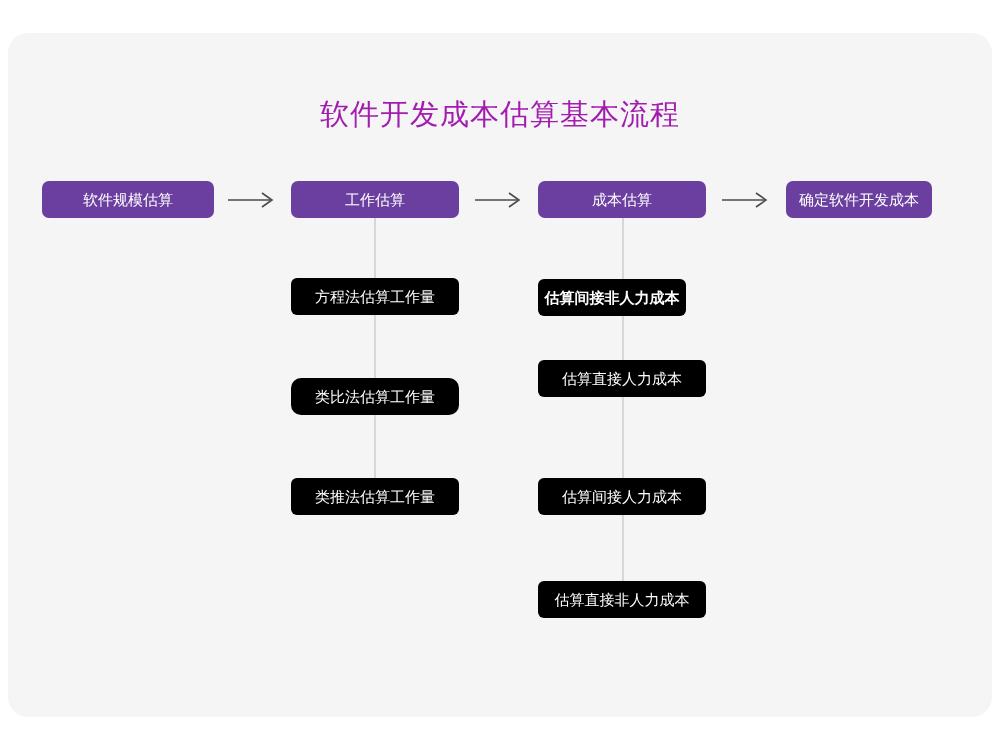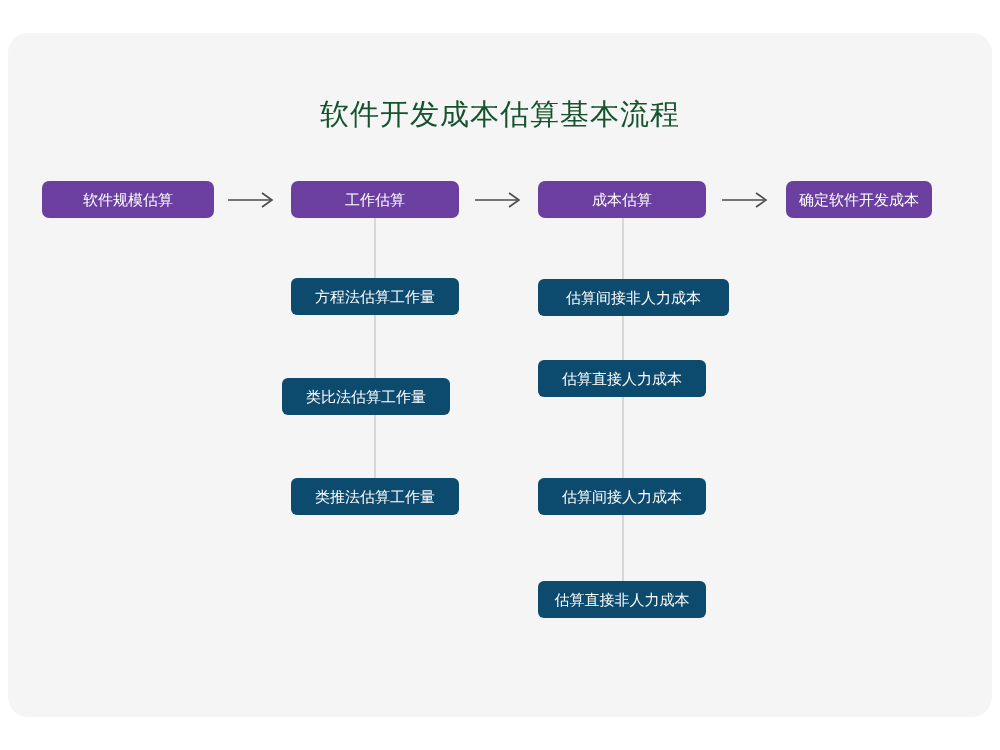--- a/index.html
+++ b/index.html
@@ -29,21 +29,21 @@
     border-radius: 20px;
   }
 
   #title {
     position: absolute;
     left: 0;
     top: 93px;
     width: 1000px;
     text-align: center;
     font-size: 29px;
-    color: #14532d;
+    color: #a21caf;
     letter-spacing: 1px;
     line-height: 42px;
     white-space: nowrap;
   }
 
   .node {
     position: absolute;
     display: flex;
     align-items: center;
     justify-content: center;
@@ -54,21 +54,21 @@
     color: #ffffff;
     white-space: nowrap;
     height: 37px;
   }
 
   .node.primary {
     background: #6b3fa0;
   }
 
   .node.sub {
-    background: #0c4a6e;
+    background: #000000;
     border-radius: 6px;
     text-align: center;
   }
 
   .arrow {
     position: absolute;
     width: 52px;
     height: 20px;
     color: #4a4a4a;
   }
@@ -127,29 +127,29 @@
   </div>
 
   <div class="node primary" style="left:786px; top:181px; width:146px;">
     <span>确定软件开发成本</span>
   </div>
 
   <div class="node sub" style="left:291px; top:278px; width:168px;">
     <span>方程法估算工作量</span>
   </div>
 
-  <div class="node sub" style="left:282px; top:378px; width:168px;">
+  <div class="node sub" style="left:291px; top:378px; width:168px;border-radius:10px;">
     <span>类比法估算工作量</span>
   </div>
 
   <div class="node sub" style="left:291px; top:478px; width:168px;border-radius:6px;">
     <span>类推法估算工作量</span>
   </div>
 
-  <div class="node sub" style="left:538px; top:279px; width:191px;">
+  <div class="node sub" style="left:538px; top:279px; width:148px;font-weight:bold;">
     <span>估算间接非人力成本</span>
   </div>
 
   <div class="node sub" style="left:538px; top:360px; width:168px;">
     <span>估算直接人力成本</span>
   </div>
 
   <div class="node sub" style="left:538px; top:478px; width:168px;">
     <span>估算间接人力成本</span>
   </div>

